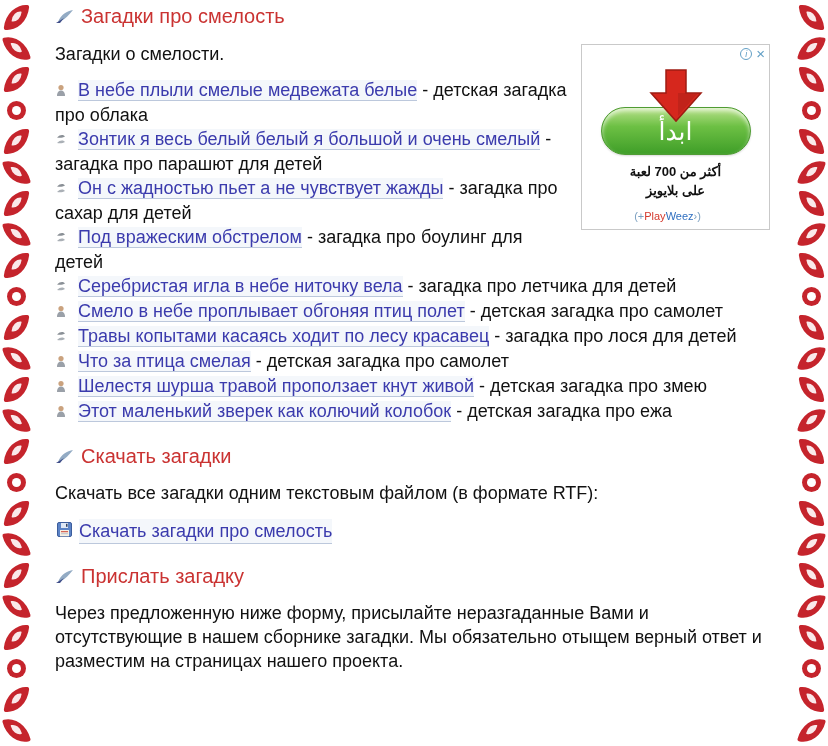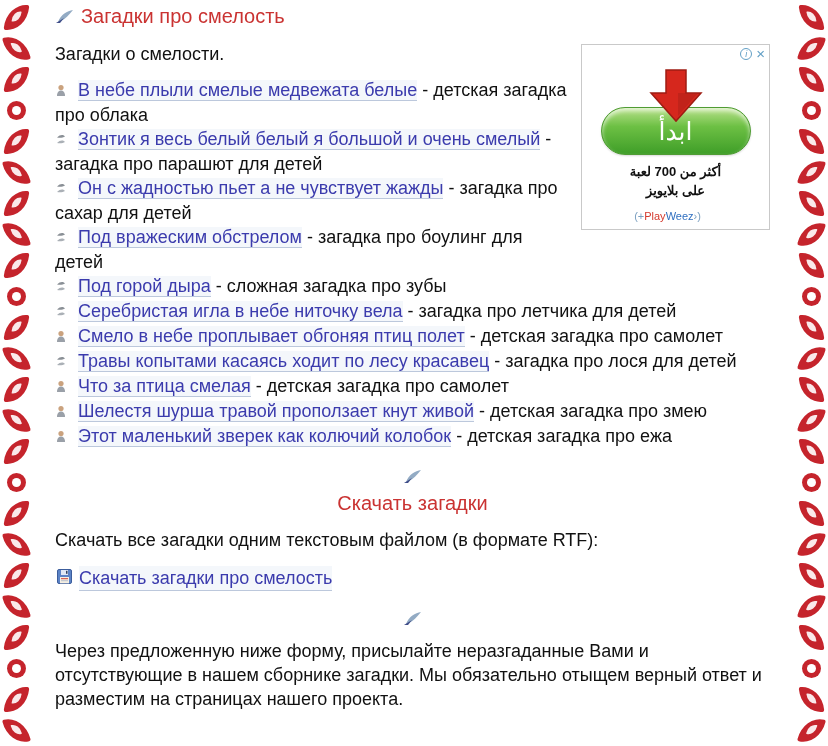--- a/index.html
+++ b/index.html
@@ -14,21 +14,21 @@
   .leaf { width:23px; height:27px; background:#c5242c; border-radius:95% 8% 95% 8%; position:relative; transform:rotate(6deg); }
   .leaf::after { content:""; position:absolute; left:7px; top:7px; width:9px; height:11px; background:#fff; border-radius:95% 8% 95% 8%; opacity:.9; }
   .leaf.f { transform:scaleX(-1) rotate(14deg); }
   .flower { width:19px; height:19px; background:#c5242c; border-radius:50%; position:relative; }
   .flower::after { content:""; position:absolute; inset:5px; background:#fff; border-radius:50%; }
 
   
   .main { flex:1 1 auto; padding:2px 26px 0 23px; }
   h1, h2 { color:#ca3332; font-weight:normal; font-size:20px; line-height:24px; display:flex; align-items:center; gap:7px; }
   h1 { margin:2px 0 14px 0; }
-  h2 { margin:20px 0 13px 0;flex-direction:column; }
+  h2 { margin:20px 0 13px 0; }
   .swoosh { flex:0 0 auto; display:inline-flex; }
   p { font-size:18px; line-height:24px; margin:0 0 12px 0; }
   .intro { margin-bottom:12px; }
 
   
   .riddles { font-size:18px; line-height:24px; }
   .riddle { display:block; }
   .bullet { display:inline-block; width:13px; margin-right:5px; vertical-align:-1px; }
   a.rlink, a.dlink { color:#3b3bad; text-decoration:none; border-bottom:1px solid #bcc8dc; background:#f4f7fb; cursor:pointer; }
   .rdesc { color:#111; }
@@ -204,30 +204,20 @@
         <span class="bullet">
           
           <svg class="ic-swl" width="12" height="13" viewBox="0 0 12 13">
             <path d="M2,4.5 C5,1 9,1.5 10,3.5 C8,4.8 5,5 2,4.5 Z" fill="#8a9096"></path>
             <path d="M2,10 C5,6.5 9,7 10,9 C8,10.3 5,10.5 2,10 Z" fill="#aab0b6"></path>
           </svg>
         </span>
         <a class="rlink" href="#">Под вражеским обстрелом</a><span class="rdesc"> - загадка про боулинг для детей</span>
       </div>
 
-      <div class="riddle">
-        <span class="bullet">
-          
-          <svg class="ic-swl" width="12" height="13" viewBox="0 0 12 13">
-            <path d="M2,4.5 C5,1 9,1.5 10,3.5 C8,4.8 5,5 2,4.5 Z" fill="#8a9096"></path>
-            <path d="M2,10 C5,6.5 9,7 10,9 C8,10.3 5,10.5 2,10 Z" fill="#aab0b6"></path>
-          </svg>
-        </span>
-        <a class="rlink" href="#">Под горой дыра</a><span class="rdesc"> - сложная загадка про зубы</span>
-      </div>
 
       <div class="riddle">
         <span class="bullet">
           
           <svg class="ic-swl" width="12" height="13" viewBox="0 0 12 13">
             <path d="M2,4.5 C5,1 9,1.5 10,3.5 C8,4.8 5,5 2,4.5 Z" fill="#8a9096"></path>
             <path d="M2,10 C5,6.5 9,7 10,9 C8,10.3 5,10.5 2,10 Z" fill="#aab0b6"></path>
           </svg>
         </span>
         <a class="rlink" href="#">Серебристая игла в небе ниточку вела</a><span class="rdesc"> - загадка про летчика для детей</span>
@@ -315,20 +305,21 @@
       <a class="dlink" href="#">Скачать загадки про смелость</a>
     </div>
 
     <h2>
       <span class="swoosh">
         <svg width="19" height="15" viewBox="0 0 19 15">
           <path d="M3,13 C6,5 12,2 18,1 C14,6 10,10 6,12 Z" fill="#93abc4"></path>
           <path d="M1,14 L9,9 L5,14 Z" fill="#3e4c88"></path>
         </svg>
       </span>
+      <span>Прислать загадку</span>
     </h2>
 
     <p>Через предложенную ниже форму, присылайте неразгаданные Вами и отсутствующие в нашем сборнике загадки. Мы обязательно отыщем верный ответ и разместим на страницах нашего проекта.</p>
 
   </div>
 
   <div class="orn-col mirror" id="orn-right">
       <div class="orn-cell">
         <div class="leaf"></div>
       </div>

